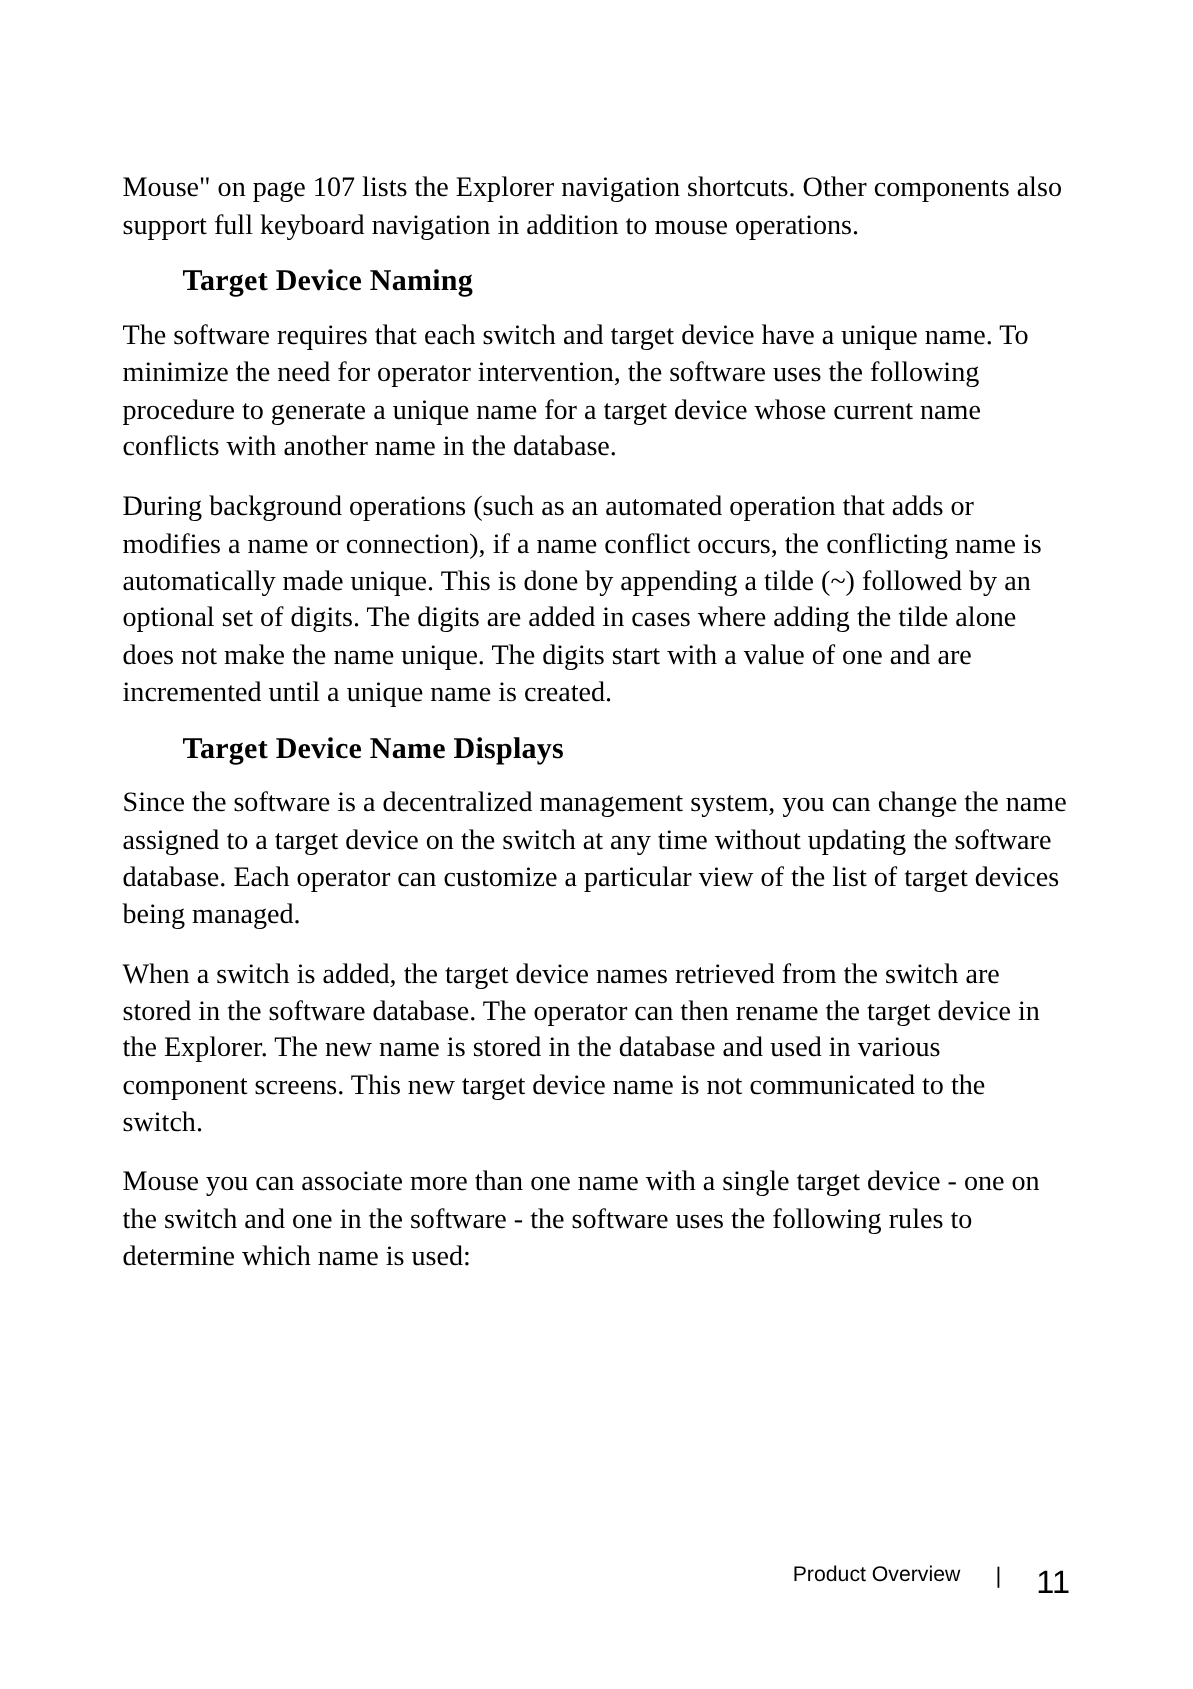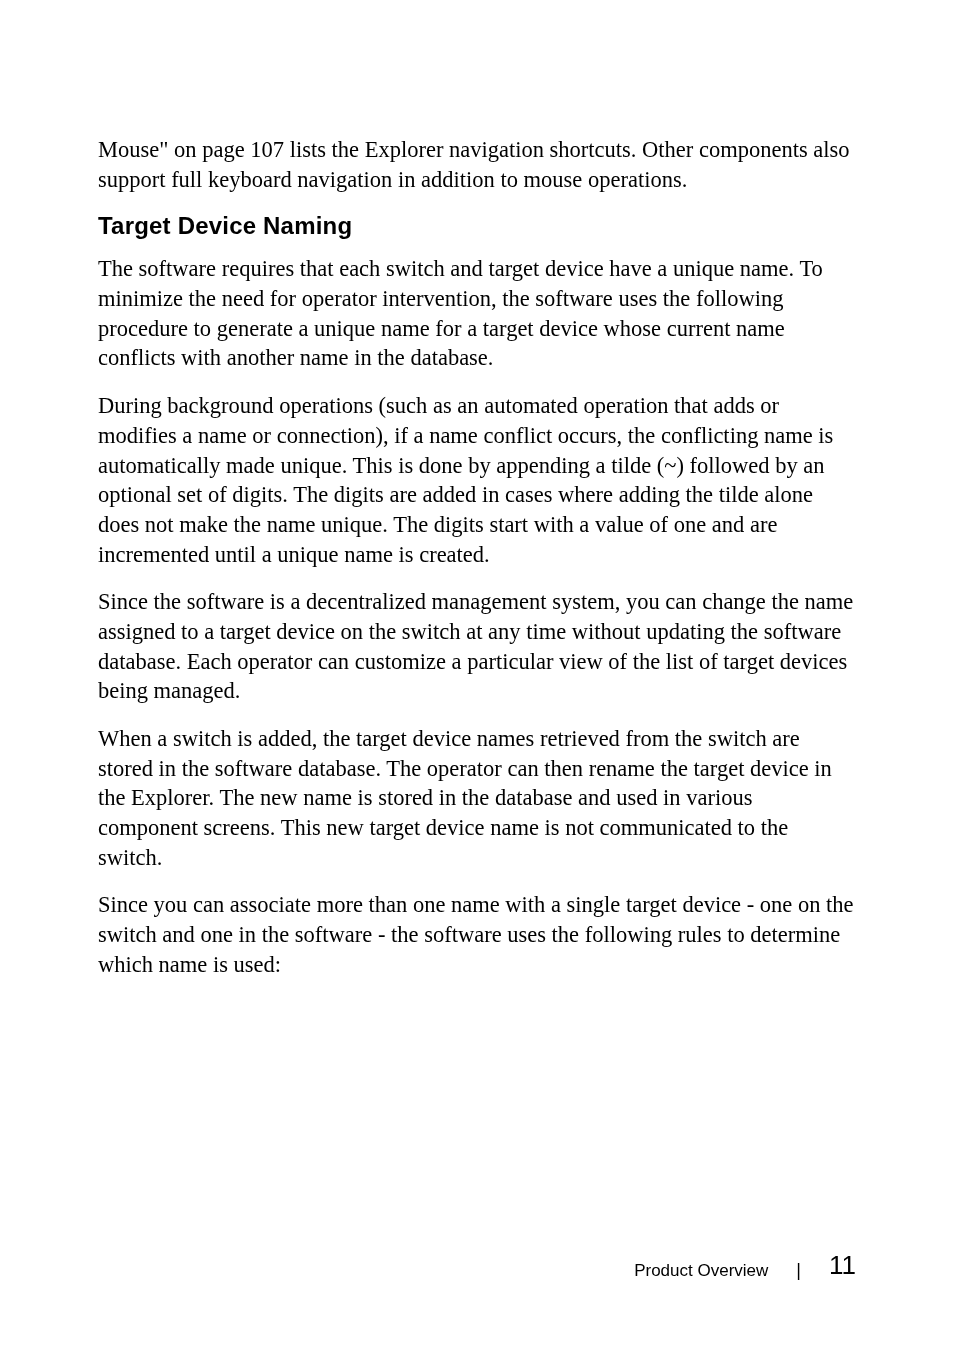--- a/index.html
+++ b/index.html
@@ -14,35 +14,36 @@
   .page {
     padding: 135px 98px 0 98px;
   }
   .body-text {
     font-size: 22.5px;
     line-height: 1.32;
     margin-bottom: 18px;
     font-weight: 400;
   }
   .heading {
-    font-family: Liberation Sans, sans-serif;
+    font-family: Liberation Serif, serif;
     font-size: 24px;
     font-weight: 900;
     margin-top: 14px;
     margin-bottom: 14px;
     letter-spacing: 0.2px;
+    margin-left: 48px;
   }
   .footer {
     position: absolute;
     bottom: 70px;
     right: 98px;
     font-family: Arial, Helvetica, sans-serif;
     font-size: 17px;
     display: flex;
-    align-items: flex-end;
+    align-items: flex-start;
     gap: 28px;
   }
   .footer-label {
     font-weight: 400;
   }
   .footer-sep {
     color: #000;
     font-size: 18px;
   }
   .footer-page {
@@ -57,26 +58,27 @@
 
   <p class="body-text">Mouse" on page 107 lists the Explorer navigation shortcuts. Other components also support full keyboard navigation in addition to mouse operations.</p>
 
   <h2 class="heading">Target Device Naming</h2>
 
   <p class="body-text">The software requires that each switch and target device have a unique name. To minimize the need for operator intervention, the software uses the following procedure to generate a unique name for a target device whose current name conflicts with another name in the database.</p>
 
   <p class="body-text">During background operations (such as an automated operation that adds or modifies a name or connection), if a name conflict occurs, the conflicting name is automatically made unique. This is done by appending a tilde (~) followed by an optional set of digits. The digits are added in cases where adding the tilde alone does not make the name unique. The digits start with a value of one and are incremented until a unique name is created.</p>
 
 
+  <h2 class="heading">Target Device Name Displays</h2>
 
   <p class="body-text">Since the software is a decentralized management system, you can change the name assigned to a target device on the switch at any time without updating the software database. Each operator can customize a particular view of the list of target devices being managed.</p>
 
   <p class="body-text">When a switch is added, the target device names retrieved from the switch are stored in the software database. The operator can then rename the target device in the Explorer. The new name is stored in the database and used in various component screens. This new target device name is not communicated to the switch.</p>
 
-  <p class="body-text">Since you can associate more than one name with a single target device - one on the switch and one in the software - the software uses the following rules to determine which name is used:</p>
+  <p class="body-text">Mouse you can associate more than one name with a single target device - one on the switch and one in the software - the software uses the following rules to determine which name is used:</p>
 
 </div>
 
 <div class="footer">
   <span class="footer-label">Product Overview</span>
   <span class="footer-sep">|</span>
   <span class="footer-page">11</span>
 </div>
 
 </body></html>

